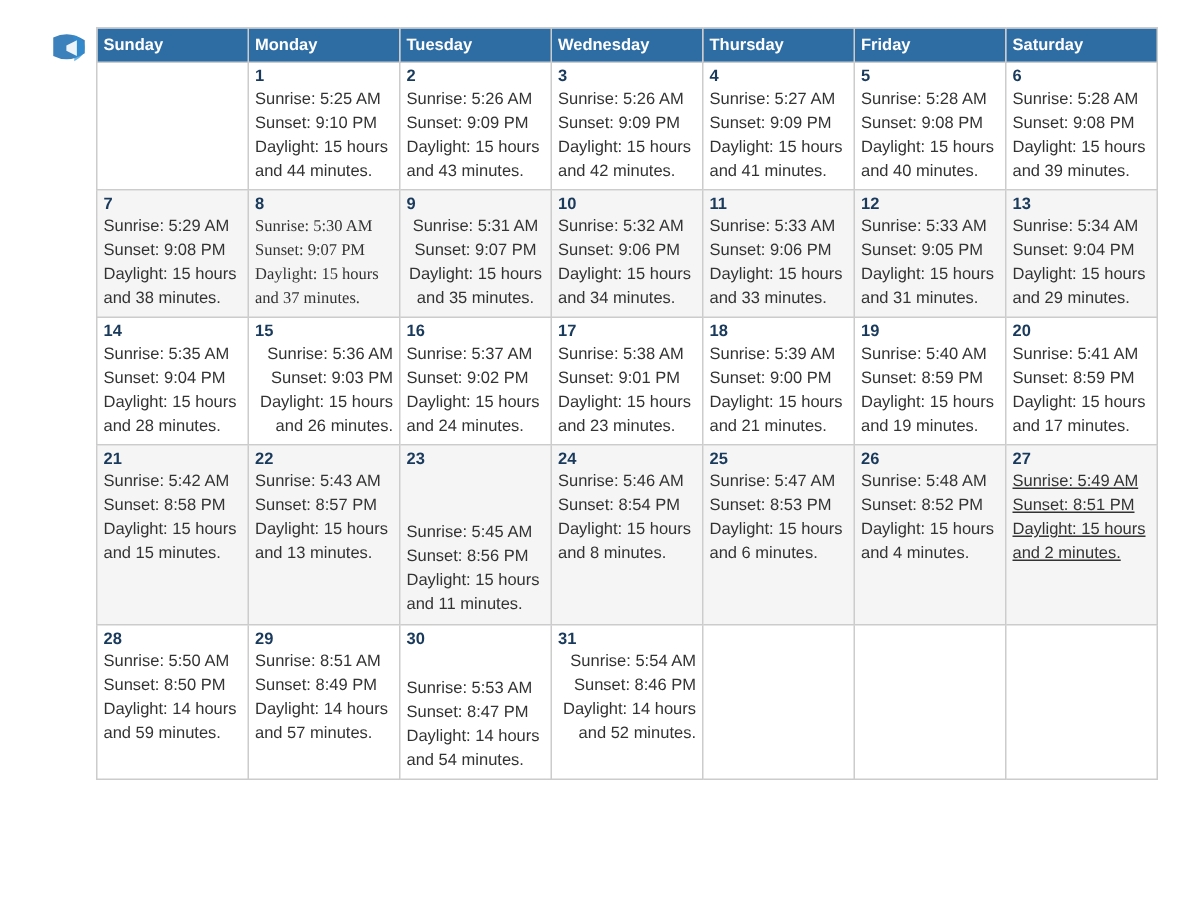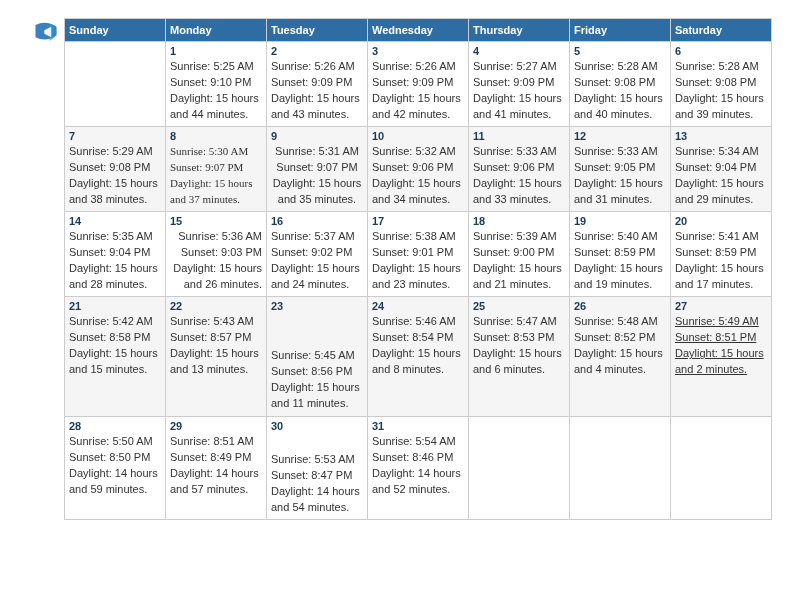--- a/index.html
+++ b/index.html
@@ -346,21 +346,21 @@
           </td>
           <td>
             <span class="day-num">30</span>
             <div class="day-info" style="white-space: pre-line; margin-top: 20px;">Sunrise: 5:53 AM
 Sunset: 8:47 PM
 Daylight: 14 hours
 and 54 minutes.</div>
           </td>
           <td>
             <span class="day-num">31</span>
-            <div class="day-info" style="white-space: pre-line;">Sunrise: 5:54 AM
+            <div class="day-info" style="white-space: pre-line; text-align: right;">Sunrise: 5:54 AM
 Sunset: 8:46 PM
 Daylight: 14 hours
 and 52 minutes.</div>
           </td>
           <td class="empty-cell"></td>
           <td class="empty-cell"></td>
           <td class="empty-cell"></td>
         </tr>
       </tbody>
   </table>

